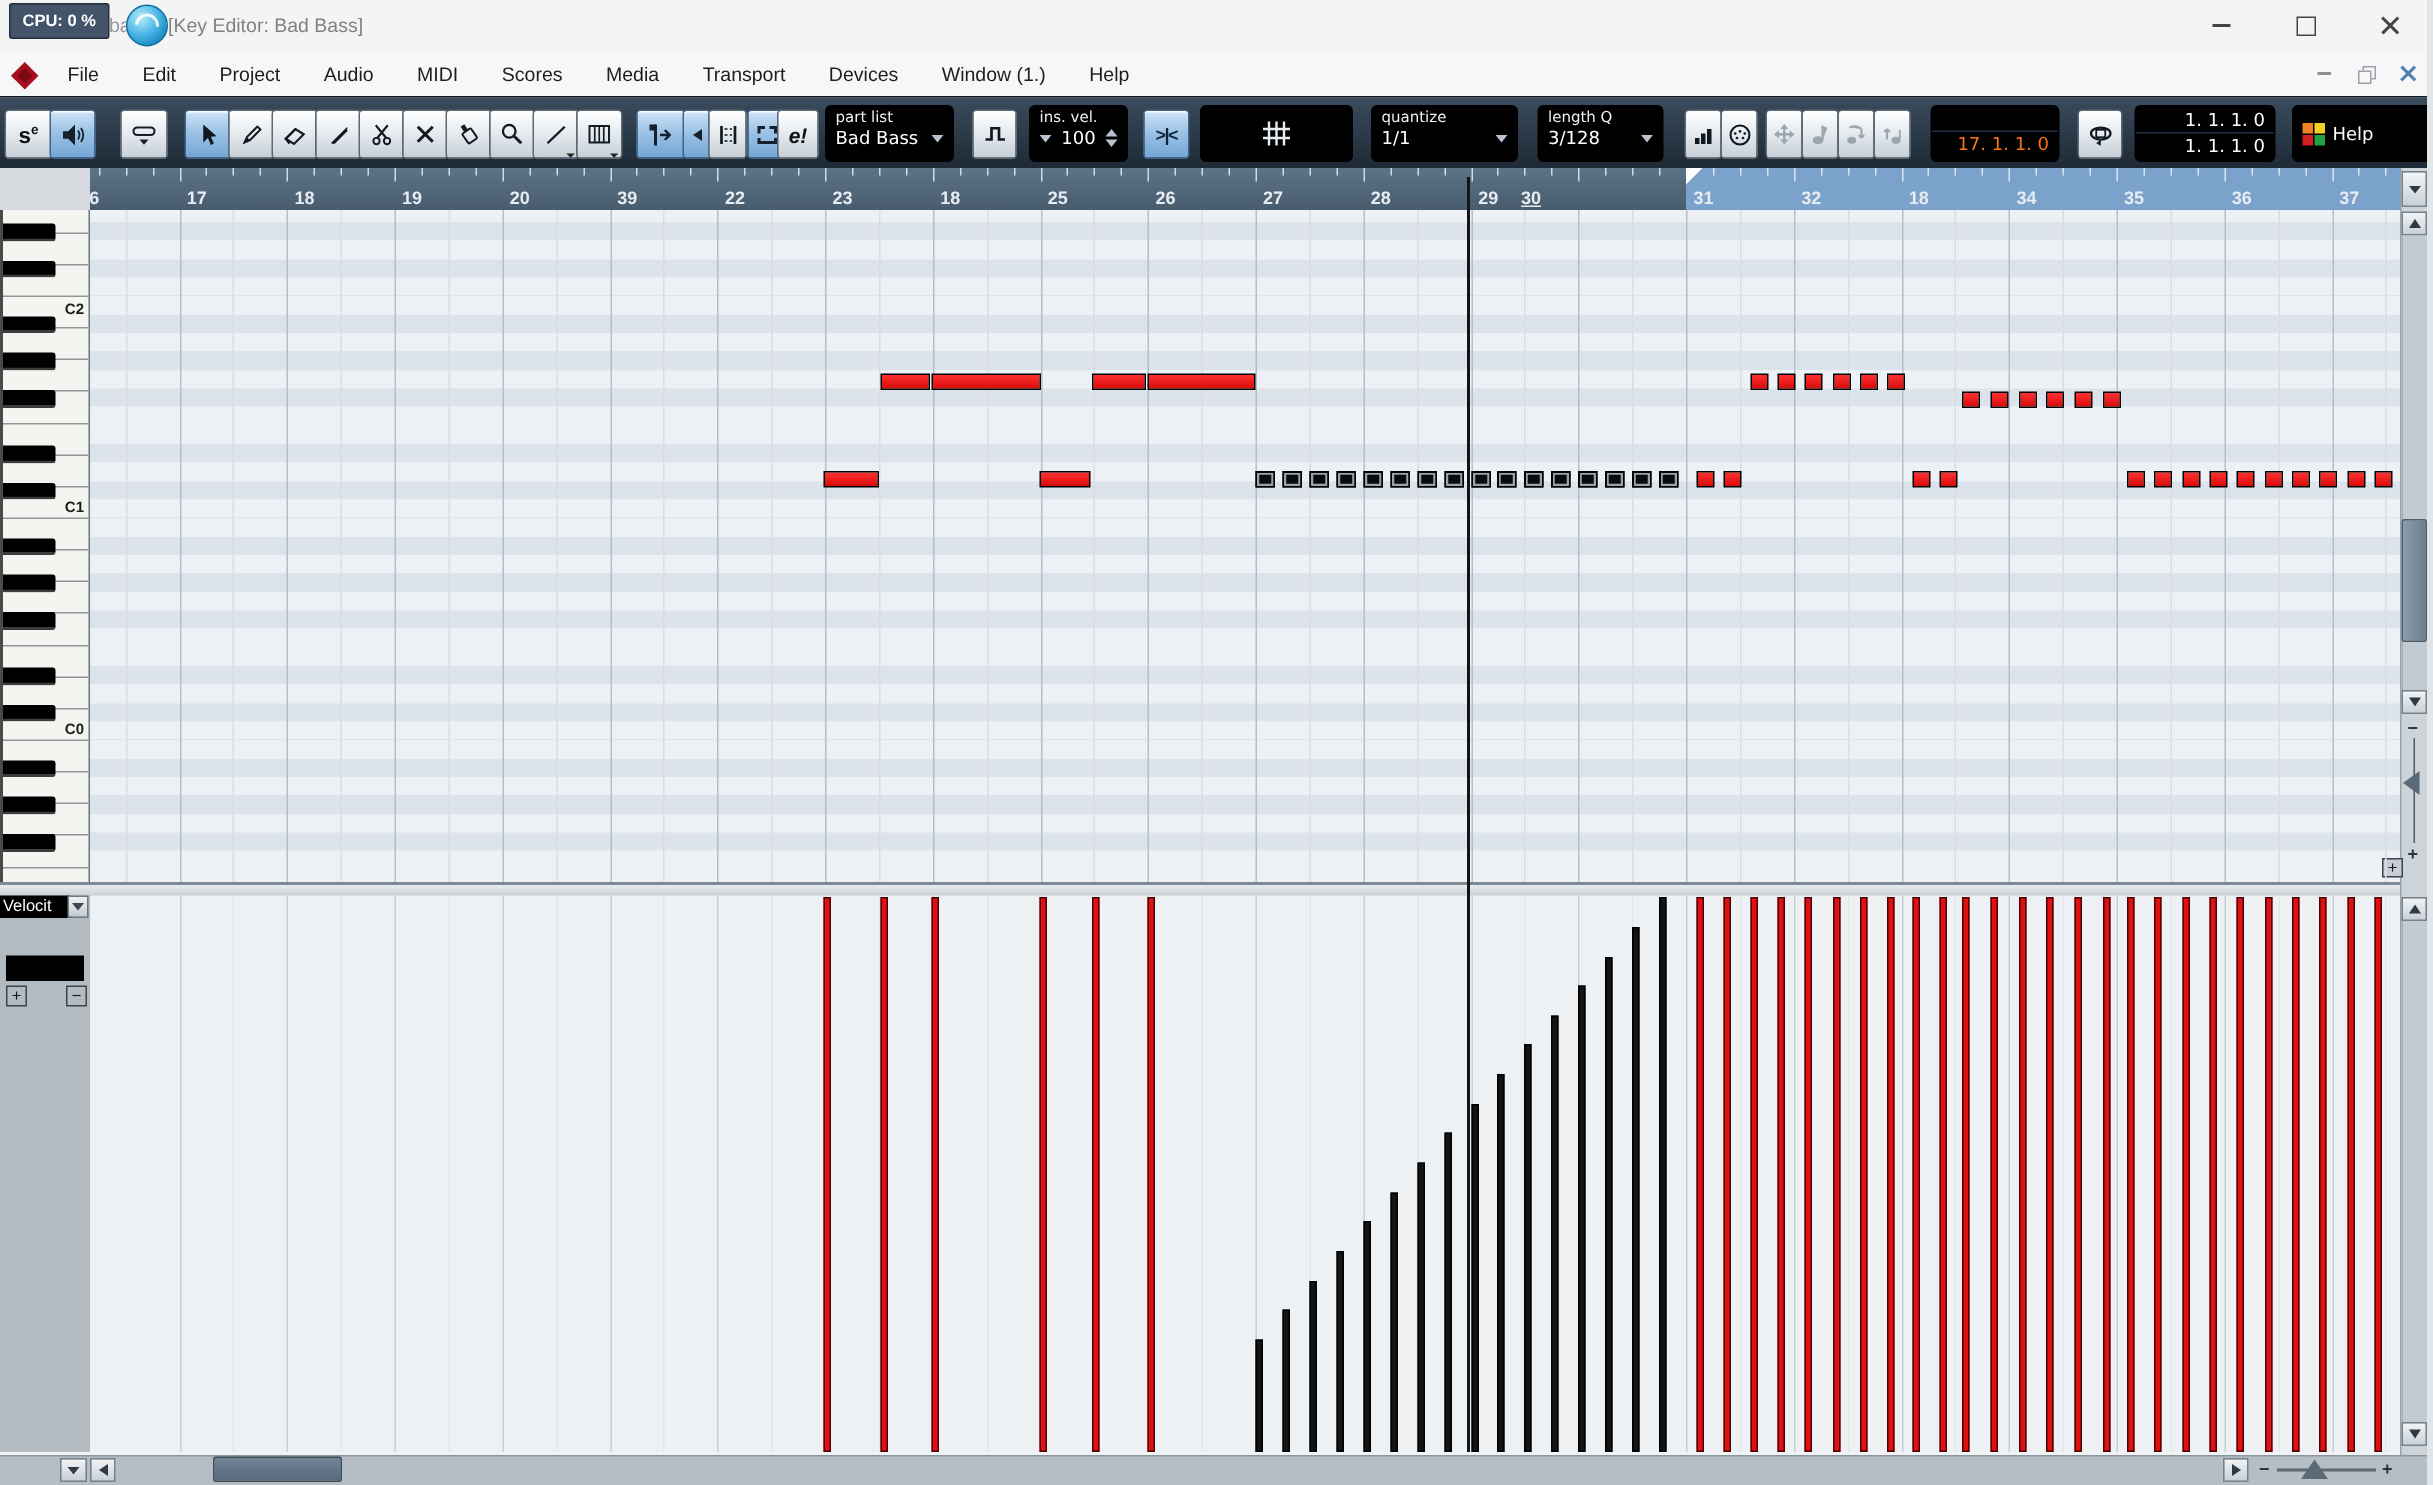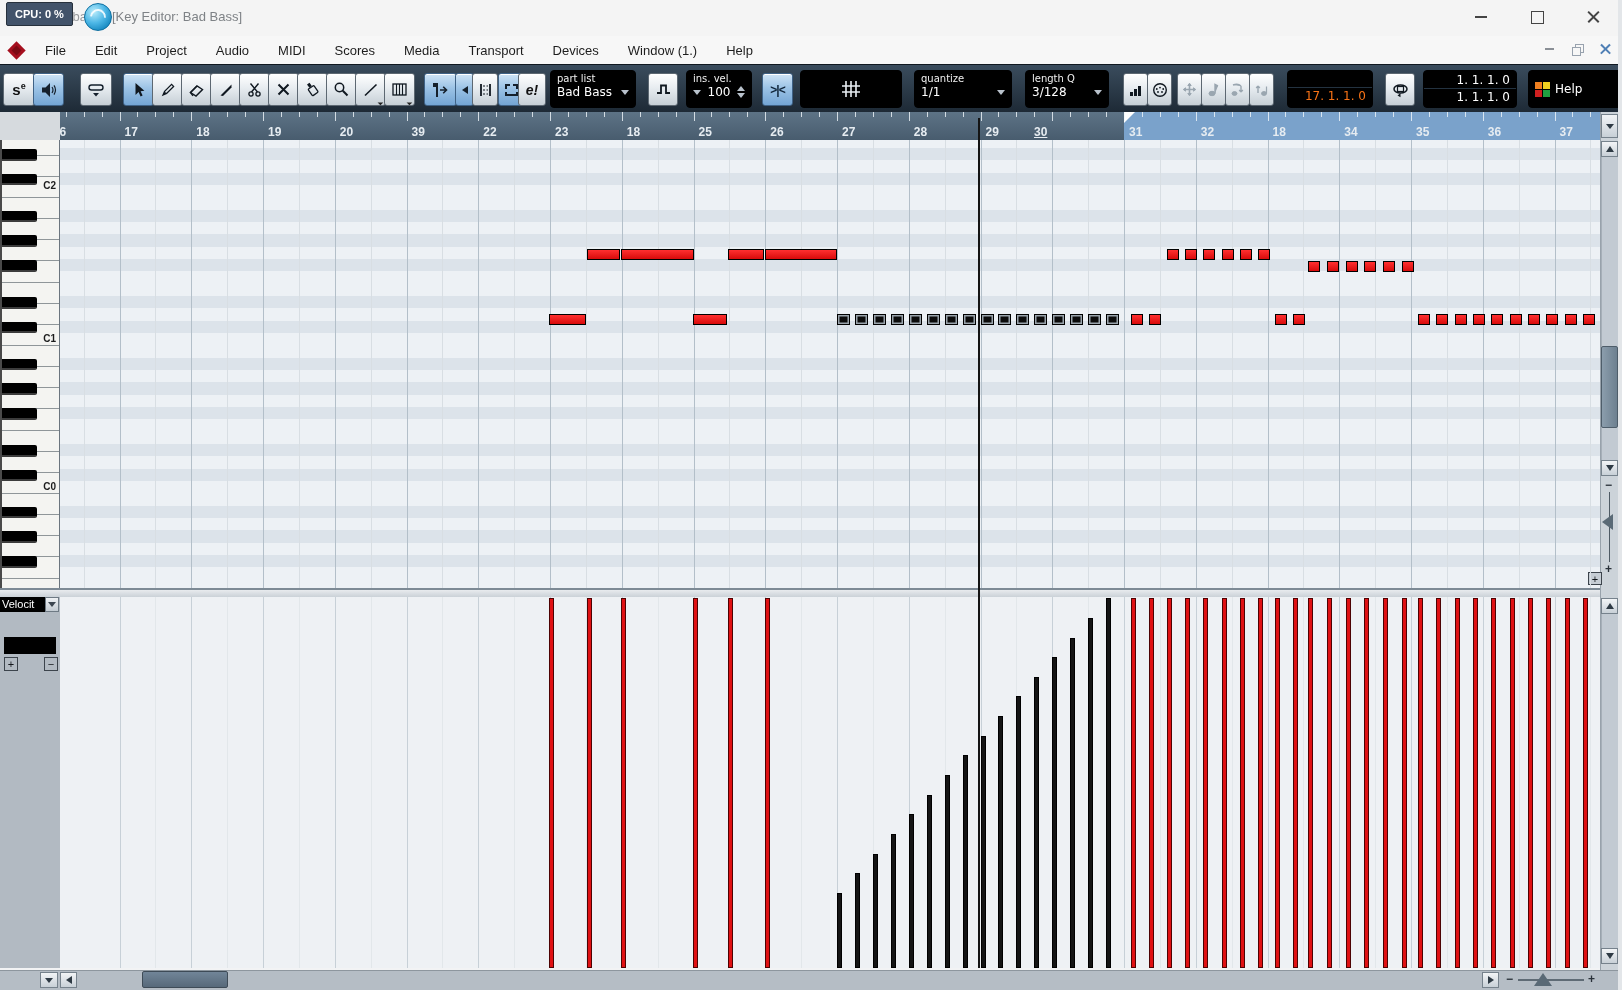--- a/index.html
+++ b/index.html
@@ -485,21 +485,21 @@
       <div class="num" style="left: 279.75px;">20</div>
       <div class="num" style="left: 351.5px;">39</div>
       <div class="num" style="left: 423.25px;">22</div>
       <div class="num" style="left: 495px;">23</div>
       <div class="num" style="left: 566.75px;">18</div>
       <div class="num" style="left: 638.5px;">25</div>
       <div class="num" style="left: 710.25px;">26</div>
       <div class="num" style="left: 782px;">27</div>
       <div class="num" style="left: 853.75px;">28</div>
       <div class="num" style="left: 925.5px;">29</div>
-      <div class="num" style="left: 974px; text-decoration: underline;">30</div>
+      <div class="num" style="left: 954px; text-decoration: underline;">30</div>
       <div class="num" style="left: 1069px;">31</div>
       <div class="num" style="left: 1140.75px;">32</div>
       <div class="num" style="left: 1212.5px;">18</div>
       <div class="num" style="left: 1284.25px;">34</div>
       <div class="num" style="left: 1356px;">35</div>
       <div class="num" style="left: 1427.75px;">36</div>
       <div class="num" style="left: 1499.5px;">37</div>
     </div>
 
   <div class="a keys" id="keys">
@@ -532,21 +532,21 @@
       <div class="key-black" style="top: 157px; height: 9.8333px;"></div>
       <div class="key-black" style="top: 181.666px; height: 9.8333px;"></div>
       <div class="key-black" style="top: 218.666px; height: 9.8333px;"></div>
       <div class="key-black" style="top: 243.333px; height: 9.8333px;"></div>
       <div class="key-black" style="top: 267.999px; height: 9.8333px;"></div>
       <div class="key-black" style="top: 304.999px; height: 9.8333px;"></div>
       <div class="key-black" style="top: 329.666px; height: 9.8333px;"></div>
       <div class="key-black" style="top: 366.666px; height: 9.8333px;"></div>
       <div class="key-black" style="top: 391.332px; height: 9.8333px;"></div>
       <div class="key-black" style="top: 415.999px; height: 9.8333px;"></div>
-      <div class="key-label" style="top: 40px;">C2</div>
+      <div class="key-label" style="top: 61px;">C2</div>
       <div class="key-label" style="top: 193px;">C1</div>
       <div class="key-label" style="top: 340.999px;">C0</div>
     </div>
   <div class="a keys-gutter"></div>
   <div class="a grid" id="grid">
       <div class="row light" style="top: -4.3332px; height: 12.3333px;"></div>
       <div class="row dark" style="top: 8.0001px; height: 12.3333px;"></div>
       <div class="row light" style="top: 20.3334px; height: 12.3333px;"></div>
       <div class="row dark" style="top: 32.6667px; height: 12.3333px;"></div>
       <div class="row light cline" style="top: 45px; height: 12.3333px;"></div>

